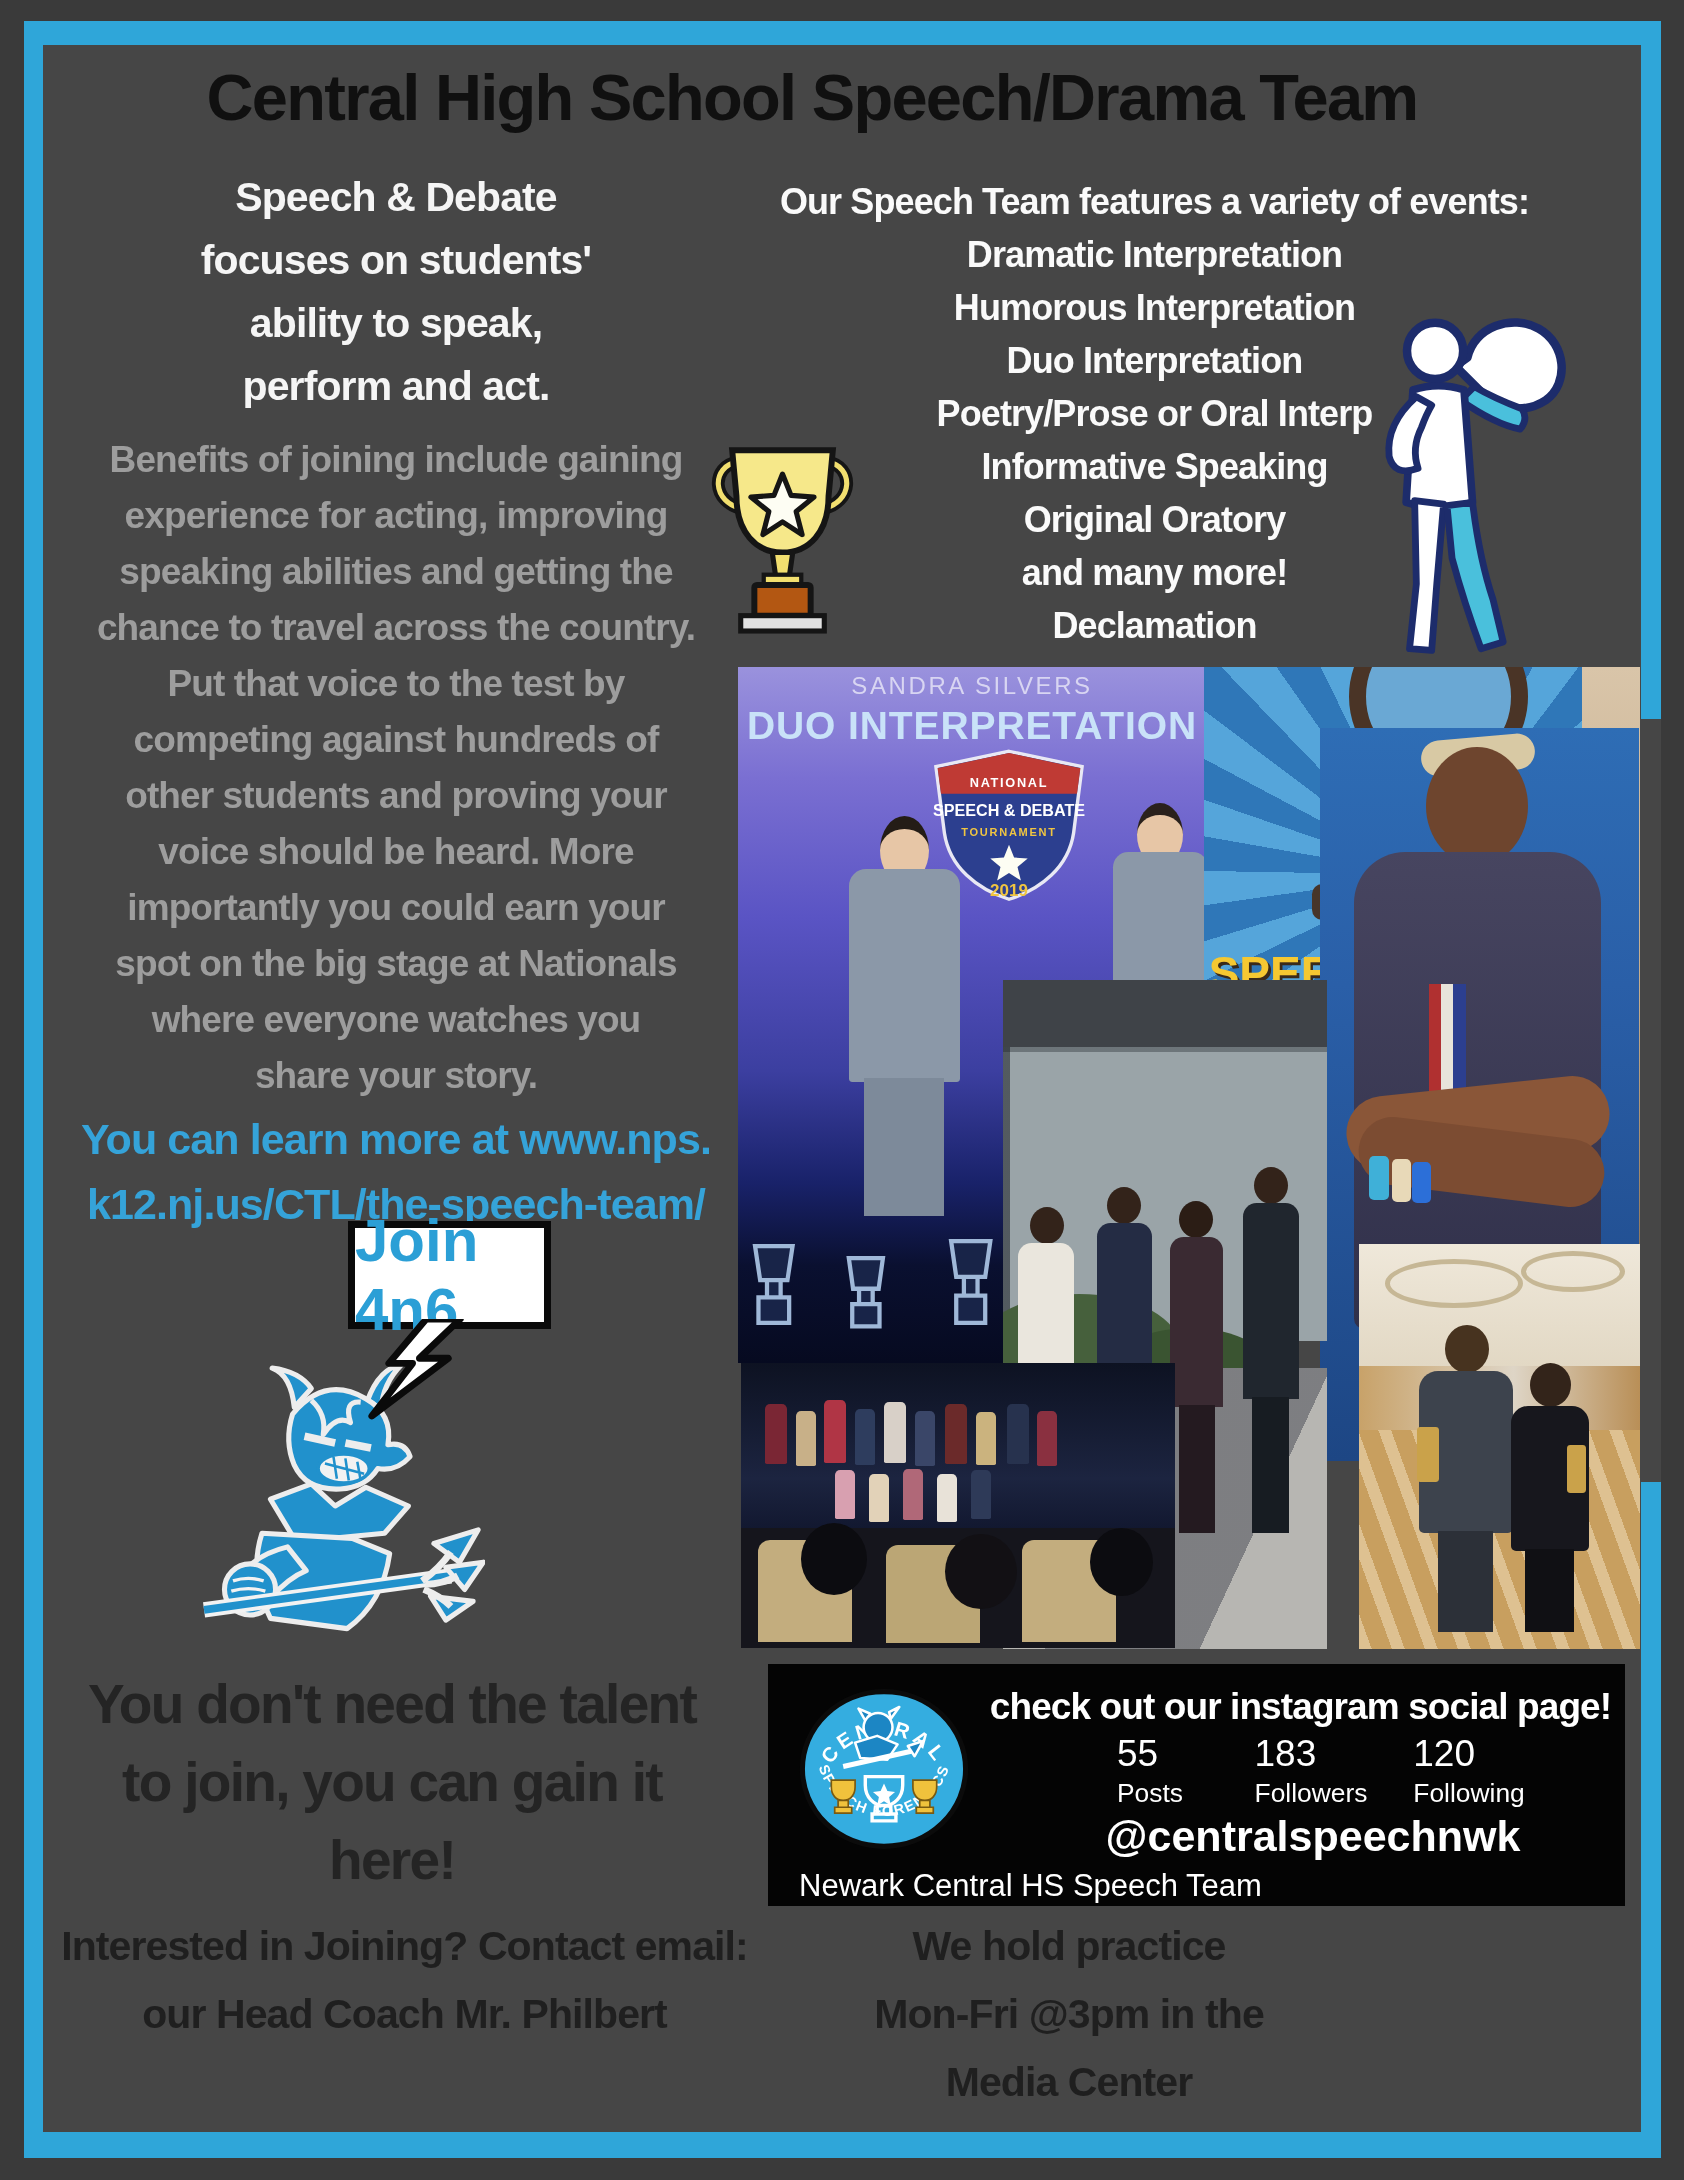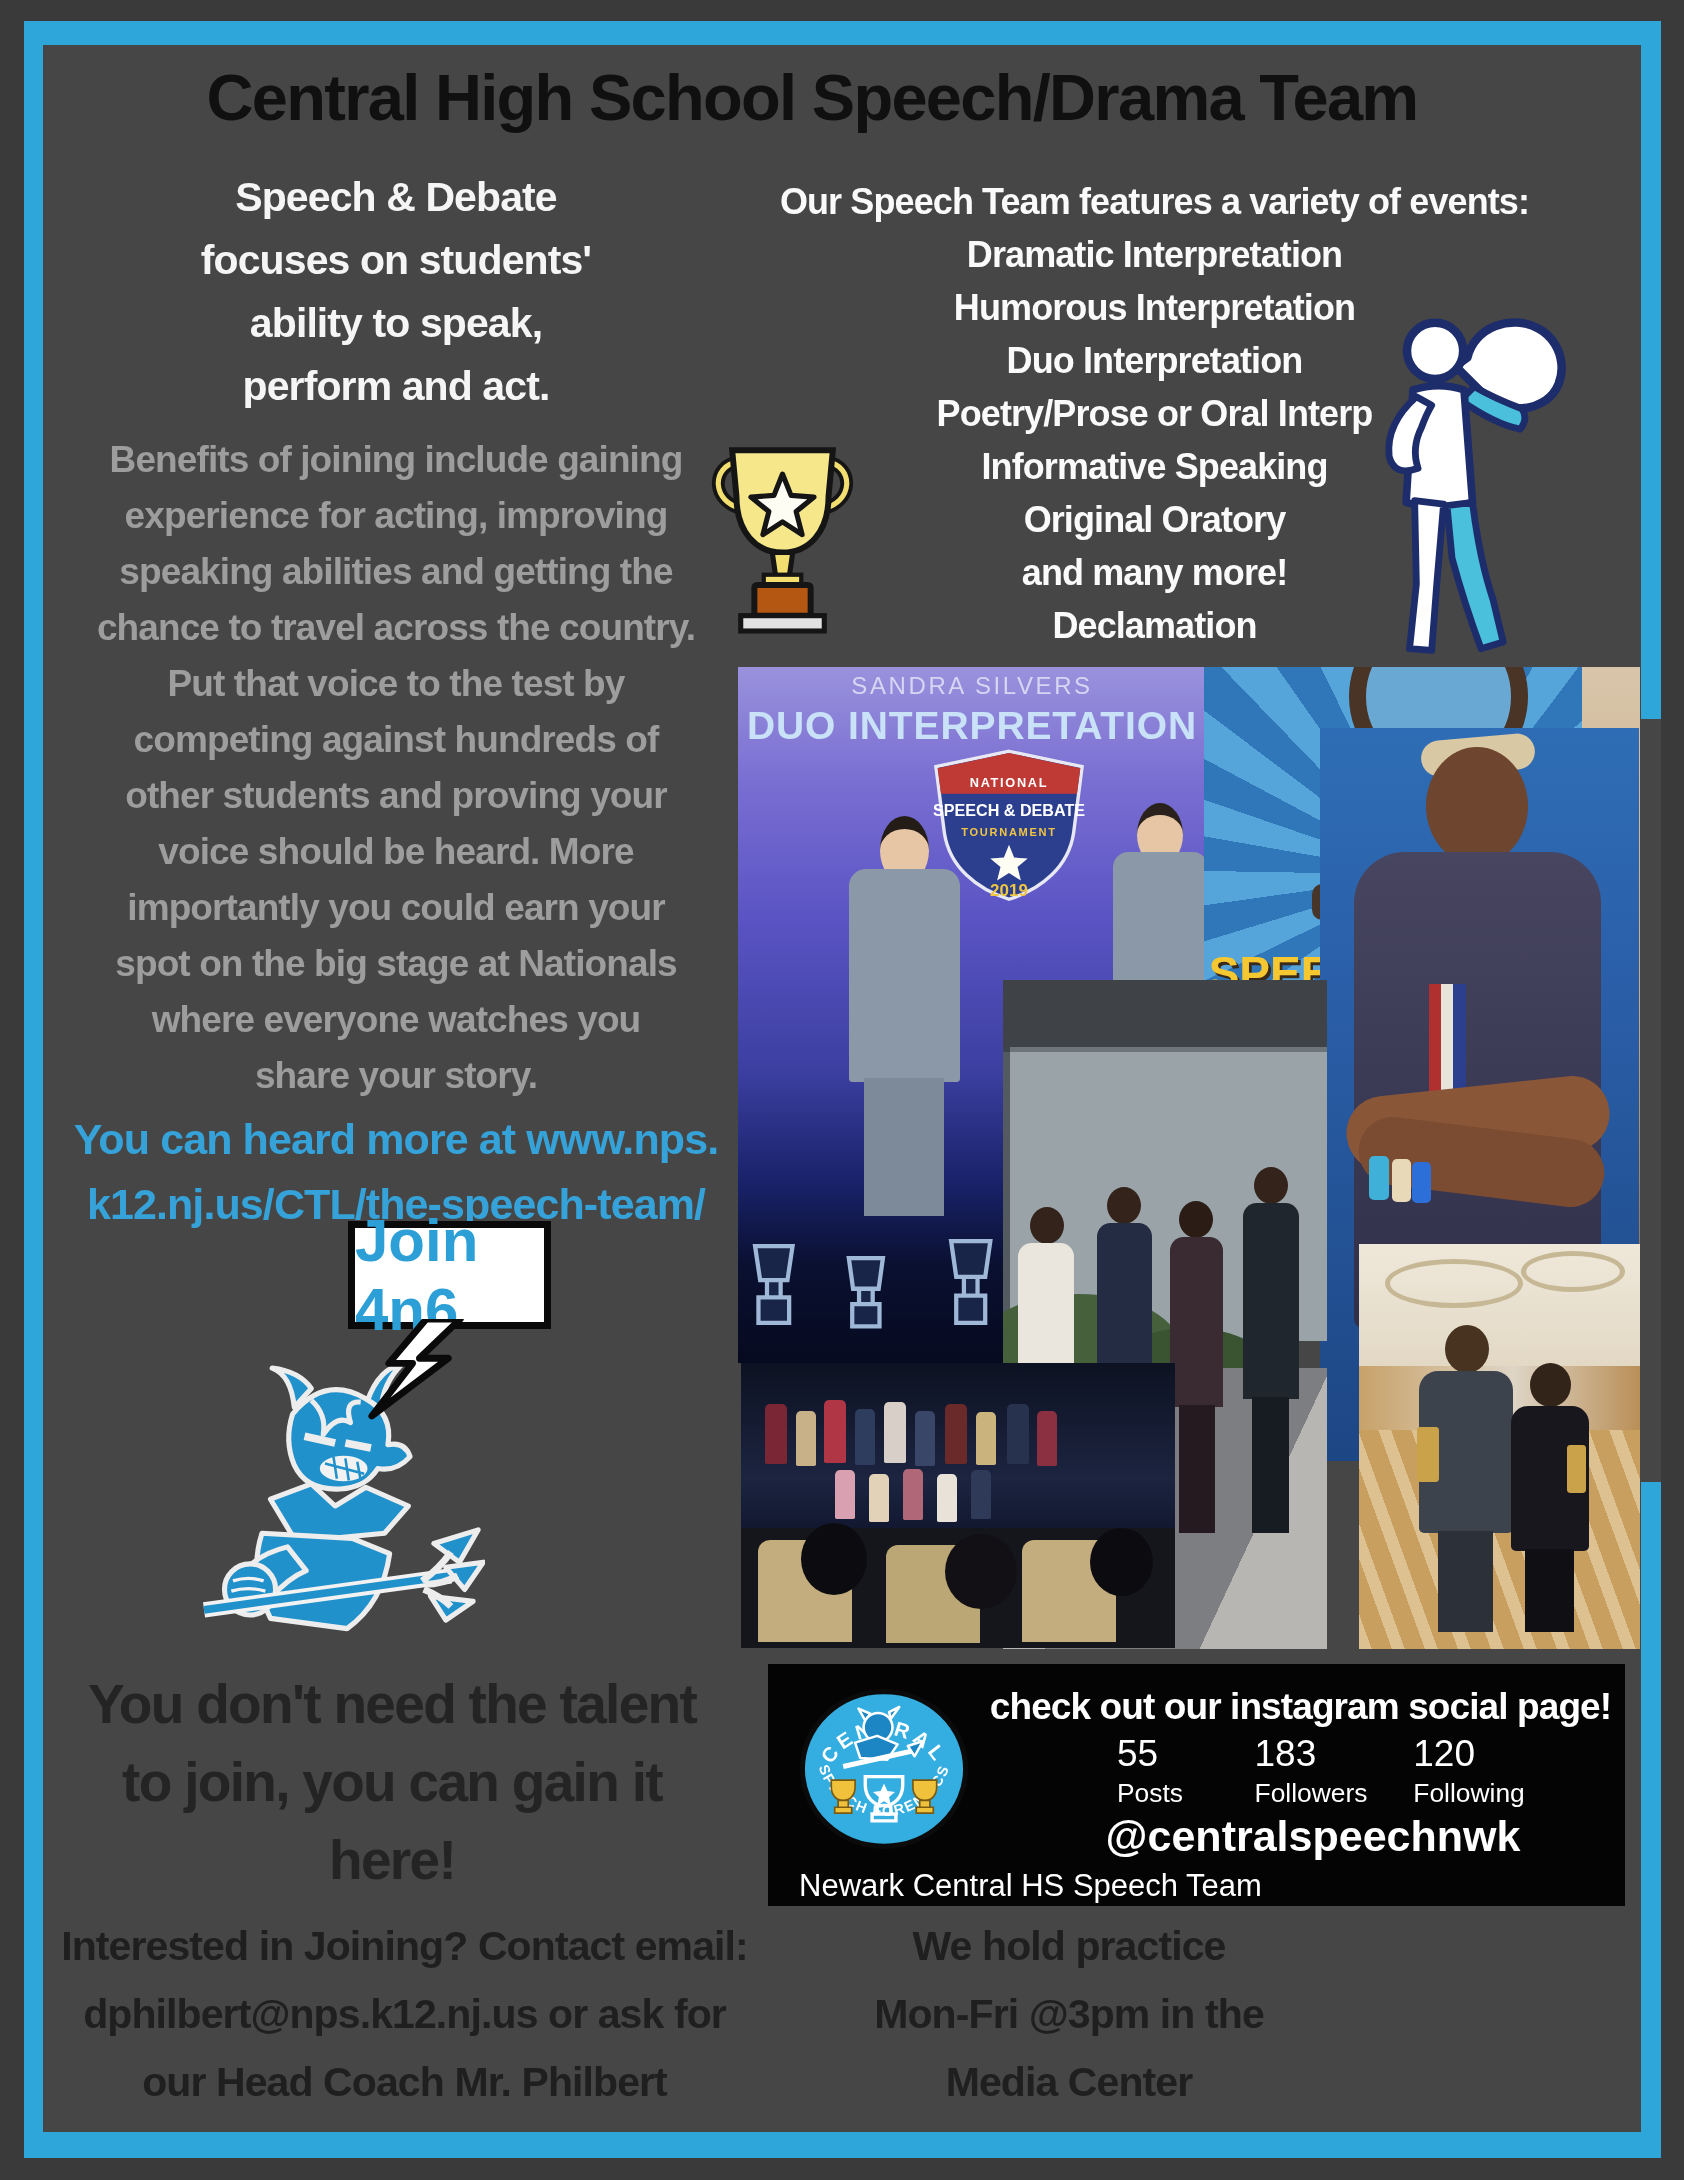--- a/index.html
+++ b/index.html
@@ -79,21 +79,21 @@
   <span class="ln">competing against hundreds of</span>
   <span class="ln">other students and proving your</span>
   <span class="ln">voice should be heard. More</span>
   <span class="ln">importantly you could earn your</span>
   <span class="ln">spot on the big stage at Nationals</span>
   <span class="ln">where everyone watches you</span>
   <span class="ln">share your story.</span>
 </div>
 
 <div class="abs ctr learnmore">
-  <span class="ln">You can heard more at www.nps.</span>
+  <span class="ln">You can learn more at www.nps.</span>
   <span class="ln">k12.nj.us/CTL/the-speech-team/</span>
 </div>
 
 <div class="abs ctr events">
   <span class="ln">Our Speech Team features a variety of events:</span>
   <span class="ln">Dramatic Interpretation</span>
   <span class="ln">Humorous Interpretation</span>
   <span class="ln">Duo Interpretation</span>
   <span class="ln">Poetry/Prose or Oral Interp</span>
   <span class="ln">Informative Speaking</span>
@@ -336,21 +336,20 @@
   <div class="stat" style="left:701px;">
     <div class="v">120</div>
     <div class="l">Following</div>
   </div>
   <div class="abs ig-handle">@centralspeechnwk</div>
   <div class="abs ig-team">Newark Central HS Speech Team</div>
 </div>
 
 <div class="abs ctr contact">
   <span class="ln">Interested in Joining? Contact email:</span>
-  <span class="ln">dphilbert@nps.k12.nj.us or ask for</span>
   <span class="ln">our Head Coach Mr. Philbert</span>
 </div>
 <div class="abs ctr practice">
   <span class="ln">We hold practice</span>
   <span class="ln">Mon-Fri @3pm in the</span>
   <span class="ln">Media Center</span>
 </div>
 
 
 </body></html>

